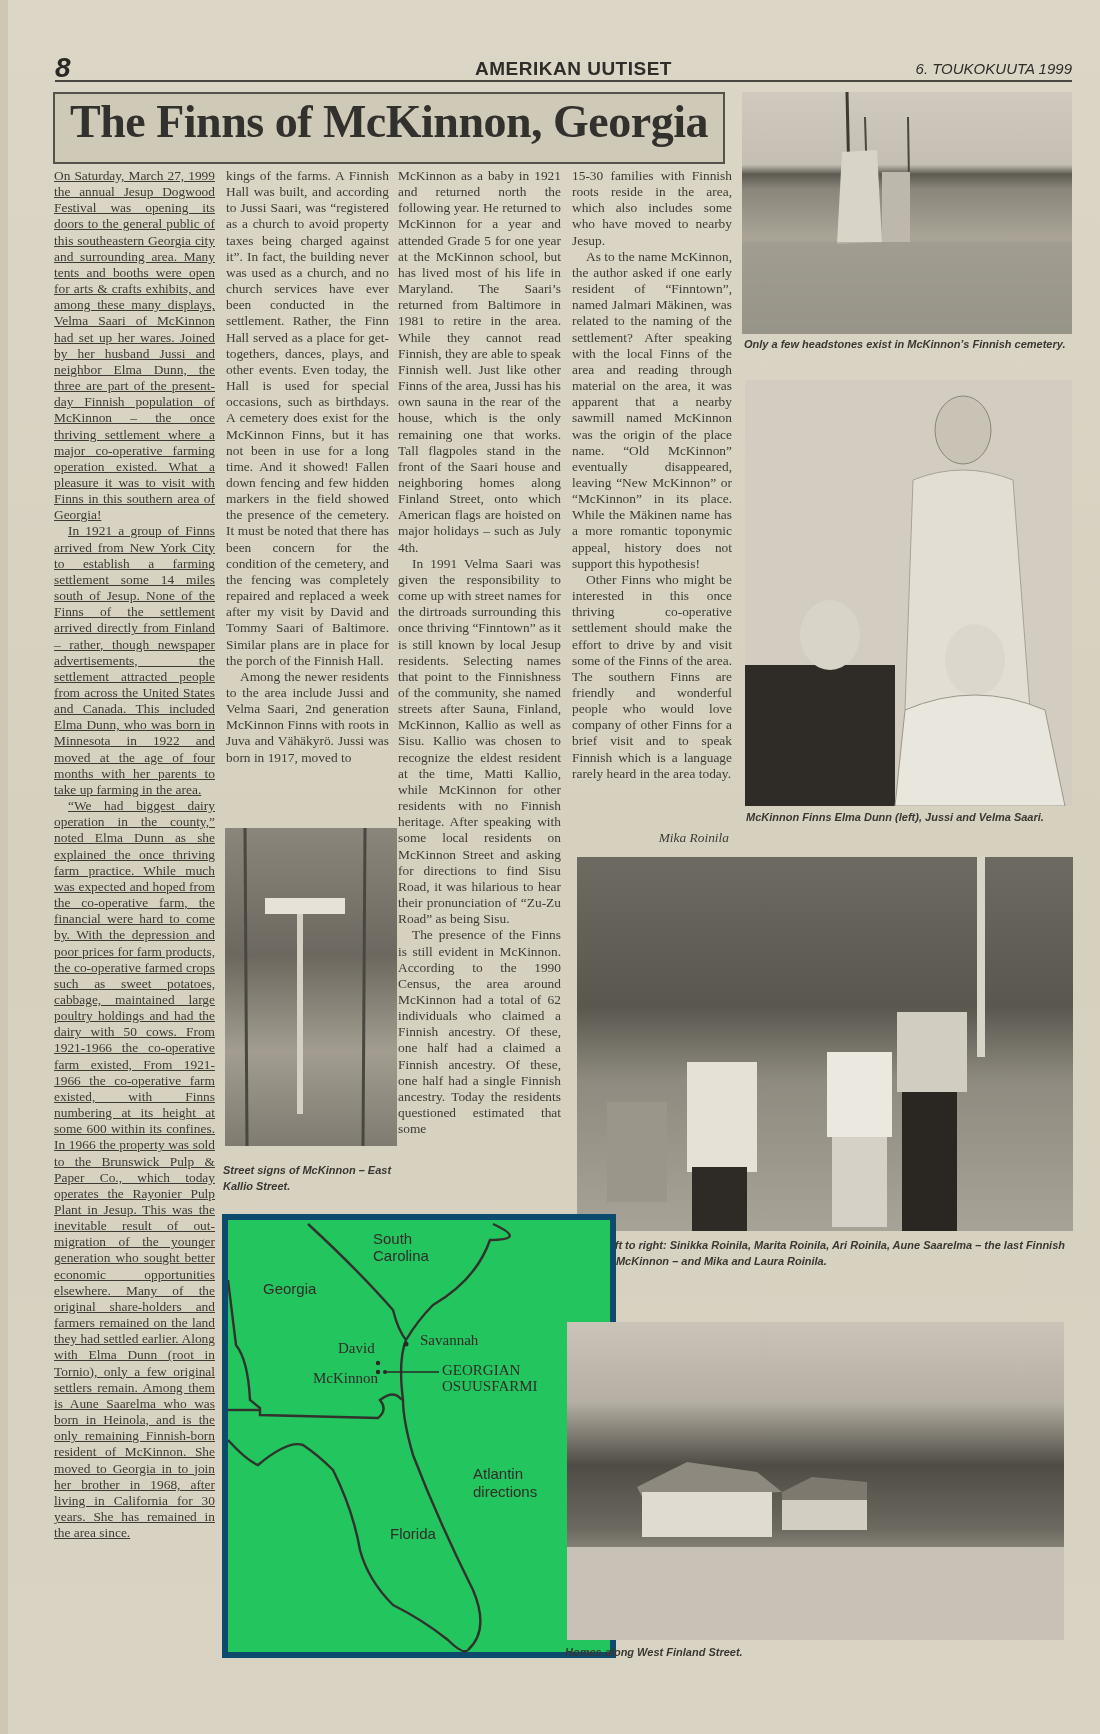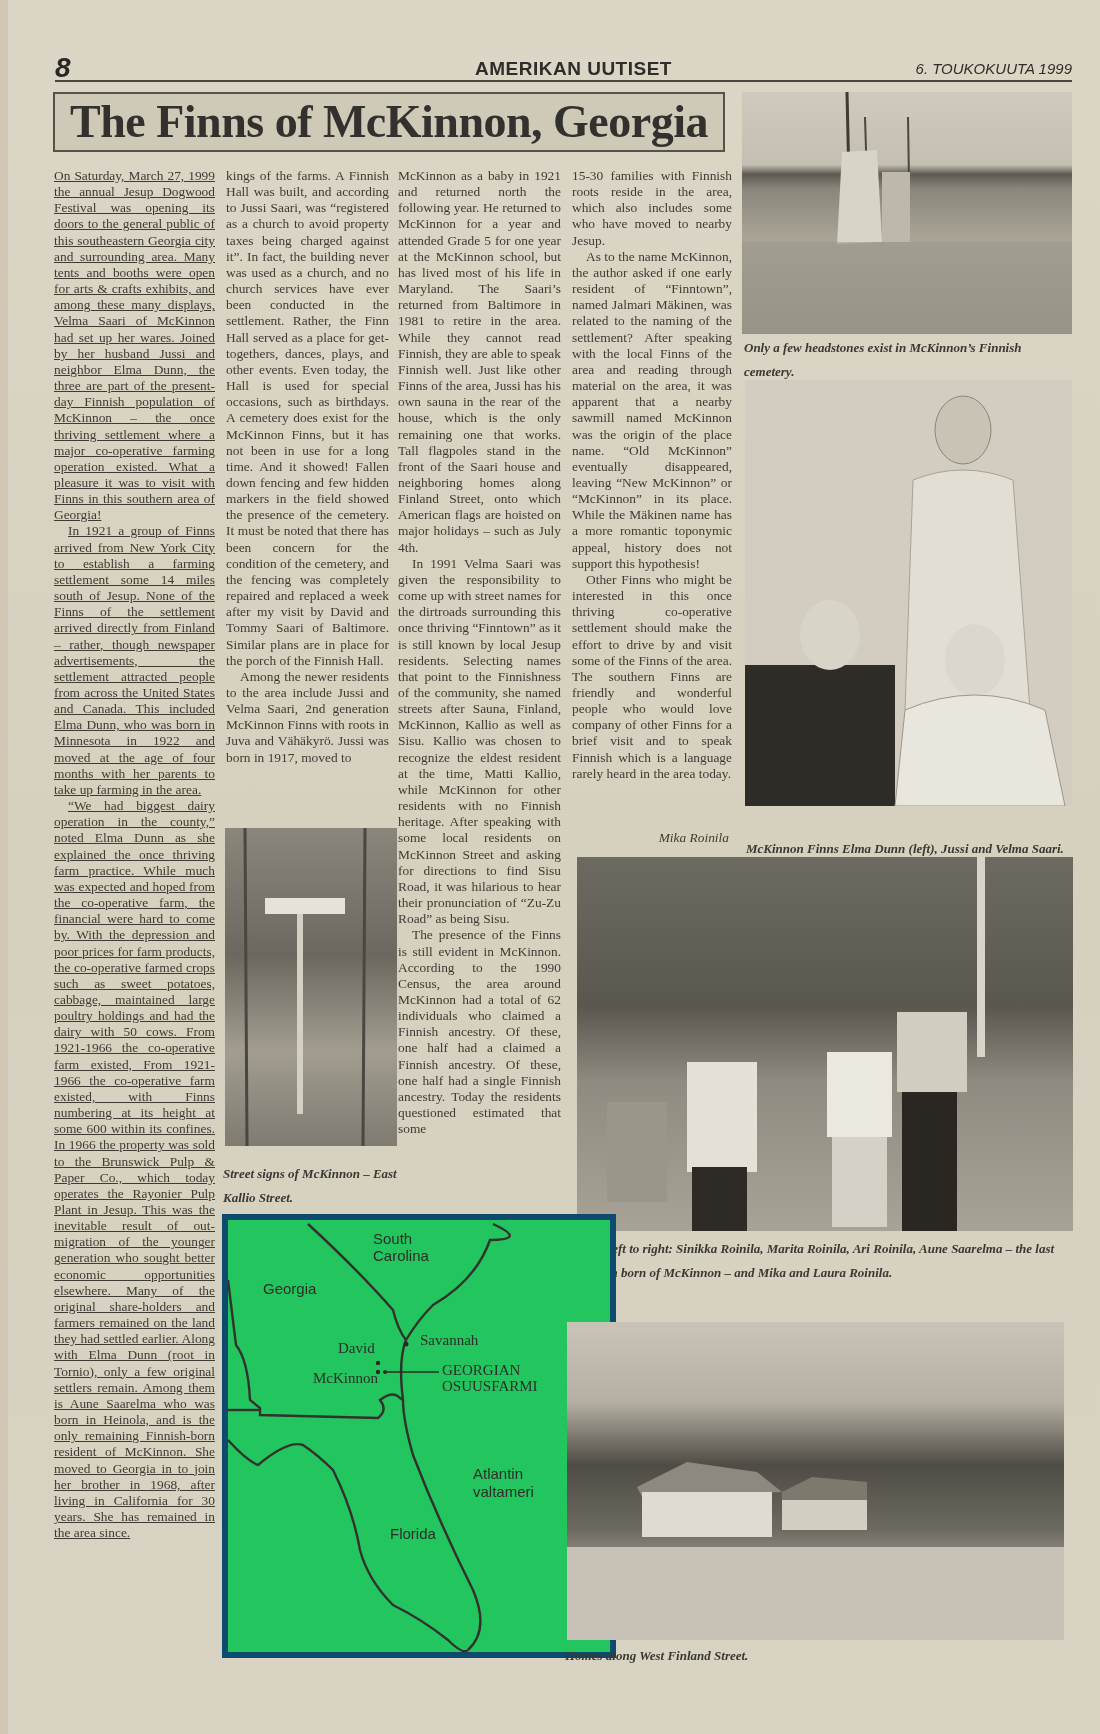--- a/index.html
+++ b/index.html
@@ -4,32 +4,32 @@
 <style>
   html,body{margin:0;padding:0;}
   body{width:1100px;height:1734px;background:#d9d3c3;position:relative;overflow:hidden;font-family:"Liberation Serif",serif;color:#3a3833;}
   .paper{position:absolute;left:0;top:0;width:1100px;height:1734px;background:linear-gradient(180deg,#dcd6c6 0%,#d6d0bf 50%,#d9d3c3 100%);}
   .edge{position:absolute;left:0;top:0;width:8px;height:1734px;background:#cfc7b3;}
   .header{position:absolute;left:55px;top:52px;width:1017px;height:30px;}
   .pageno{position:absolute;left:0;top:0;font-family:"Liberation Sans",sans-serif;font-weight:bold;font-style:italic;font-size:28px;color:#2a2825;}
   .masthead{position:absolute;left:420px;top:6px;font-family:"Liberation Sans",sans-serif;font-weight:bold;font-size:19px;color:#2f2d29;letter-spacing:0.5px;}
   .dateline{position:absolute;right:0;top:8px;font-family:"Liberation Sans",sans-serif;font-style:italic;font-size:15px;color:#2f2d29;}
   .rule{position:absolute;left:55px;top:80px;width:1017px;height:2px;background:#4a4741;}
-  .headline-box{position:absolute;left:53px;top:92px;width:672px;height:60px;border:2px solid #55524b;background:#cfc9b8;box-sizing:border-box;padding-left:36px;}
+  .headline-box{position:absolute;left:53px;top:92px;width:672px;height:72px;border:2px solid #55524b;background:#cfc9b8;box-sizing:border-box;padding-left:36px;}
   .headline{position:absolute;left:0;top:0;width:100%;text-align:center;font-family:"Liberation Serif",serif;font-weight:bold;font-size:46px;line-height:56px;color:#33312d;letter-spacing:-0.5px;}
   .col{position:absolute;font-size:13.4px;line-height:16.15px;text-align:justify;color:#3e3b35;}
   .col p{margin:0;text-indent:14px;}
   .col p.first{text-indent:0;}
   .c1{left:54px;top:168px;width:161px;text-decoration:underline;}
   .c2{left:226px;top:168px;width:163px;}
   .c3{left:386px;top:168px;width:163px;}
   .c4{left:572px;top:168px;width:160px;}
   .byline{position:absolute;left:572px;top:830px;width:157px;text-align:right;font-style:italic;font-size:13.4px;color:#3e3b35;}
   .photo{position:absolute;overflow:hidden;}
-  .caption{position:absolute;font-family:Liberation Serif, serif;font-weight:bold;font-style:italic;font-size:13px;line-height:24px;color:#3a3833;}
+  .caption{position:absolute;font-family:Liberation Sans, sans-serif;font-weight:bold;font-style:italic;font-size:11px;line-height:16px;color:#3a3833;}
   .map{position:absolute;left:222px;top:1214px;width:394px;height:444px;border:6px solid #0c4a6e;box-sizing:border-box;background:#22c55e;}
   .maplabel{position:absolute;font-size:15px;color:#2f2d29;}
   .sans{font-family:"Liberation Sans",sans-serif;}
   .serif{font-family:"Liberation Serif",serif;}
 </style>
 </head>
 <body>
 
 <div class="paper"></div>
 <div class="edge"></div>
@@ -84,21 +84,21 @@
 <div class="photo" style="left:745px;top:380px;width:327px;height:426px;background:#d2cdc0;">
   <svg width="327" height="426">
     <ellipse cx="218" cy="50" rx="28" ry="34" fill="#c9c3b6" stroke="#8a857a"></ellipse>
     <path d="M168 100 Q218 80 268 100 L285 330 L160 330 Z" fill="#e2ded4" stroke="#a7a296"></path>
     <rect x="0" y="285" width="150" height="141" fill="#2f2c28"></rect>
     <ellipse cx="85" cy="255" rx="30" ry="35" fill="#d9d4c8"></ellipse>
     <ellipse cx="230" cy="280" rx="30" ry="36" fill="#dcd7cc"></ellipse>
     <path d="M160 330 Q230 300 300 330 L320 426 L150 426 Z" fill="#e9e6de" stroke="#9b968a"></path>
   </svg>
 </div>
-<div class="caption" style="left:746px;top:809px;width:330px;margin-top:28px;">McKinnon Finns Elma Dunn (left), Jussi and Velma Saari.</div>
+<div class="caption" style="left:746px;top:809px;width:330px;">McKinnon Finns Elma Dunn (left), Jussi and Velma Saari.</div>
 
 <div class="photo" style="left:225px;top:828px;width:172px;height:318px;background:linear-gradient(180deg,#8a867c 0%,#6c685f 40%,#a29d90 70%,#7f7b71 100%);">
   <svg width="172" height="318">
     <line x1="20" y1="0" x2="22" y2="318" stroke="#4a4741" stroke-width="3"></line>
     <line x1="140" y1="0" x2="138" y2="318" stroke="#4a4741" stroke-width="3"></line>
     <rect x="40" y="70" width="80" height="16" fill="#e6e2d8"></rect>
     <rect x="72" y="86" width="6" height="200" fill="#d5d0c4"></rect>
   </svg>
 </div>
 <div class="caption" style="left:223px;top:1162px;width:180px;">Street signs of McKinnon – East Kallio Street.</div>
@@ -135,21 +135,21 @@
   </svg>
   <span class="maplabel sans" style="left:145px;top:10px;">South</span>
   <span class="maplabel sans" style="left:145px;top:27px;">Carolina</span>
   <span class="maplabel sans" style="left:35px;top:60px;">Georgia</span>
   <span class="maplabel serif" style="left:192px;top:112px;">Savannah</span>
   <span class="maplabel serif" style="left:110px;top:120px;">David</span>
   <span class="maplabel serif" style="left:85px;top:150px;">McKinnon</span>
   <span class="maplabel serif" style="left:214px;top:142px;">GEORGIAN</span>
   <span class="maplabel serif" style="left:214px;top:158px;">OSUUSFARMI</span>
   <span class="maplabel sans" style="left:245px;top:245px;">Atlantin</span>
-  <span class="maplabel sans" style="left:245px;top:263px;">valtameri</span>
+  <span class="maplabel sans" style="left:245px;top:263px;">directions</span>
   <span class="maplabel sans" style="left:162px;top:305px;">Florida</span>
 </div>
 
 <div class="photo" style="left:567px;top:1322px;width:497px;height:318px;background:linear-gradient(180deg,#c9c4b7 0%,#b5b0a3 25%,#4f4c45 45%,#6c6960 65%,#a8a397 80%,#c8c3b6 100%);">
   <svg width="497" height="318">
     <polygon points="70,165 120,140 190,150 215,170 75,175" fill="#8d897e"></polygon>
     <rect x="75" y="170" width="130" height="45" fill="#dfdbd0"></rect>
     <polygon points="215,170 245,155 300,160 300,180 215,180" fill="#7d796f"></polygon>
     <rect x="215" y="178" width="85" height="30" fill="#d3cec2"></rect>
     <rect x="0" y="225" width="497" height="93" fill="#c7c2b5"></rect>

